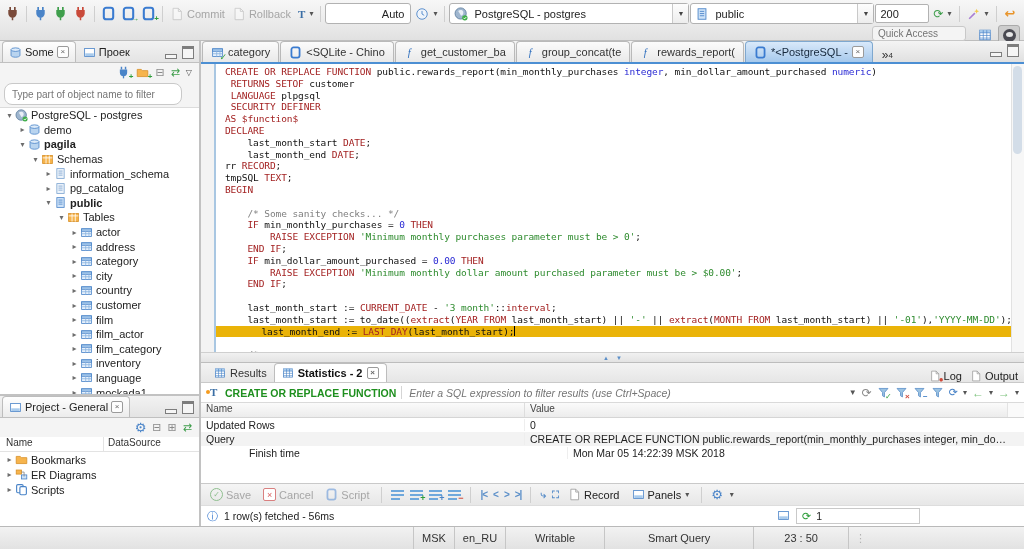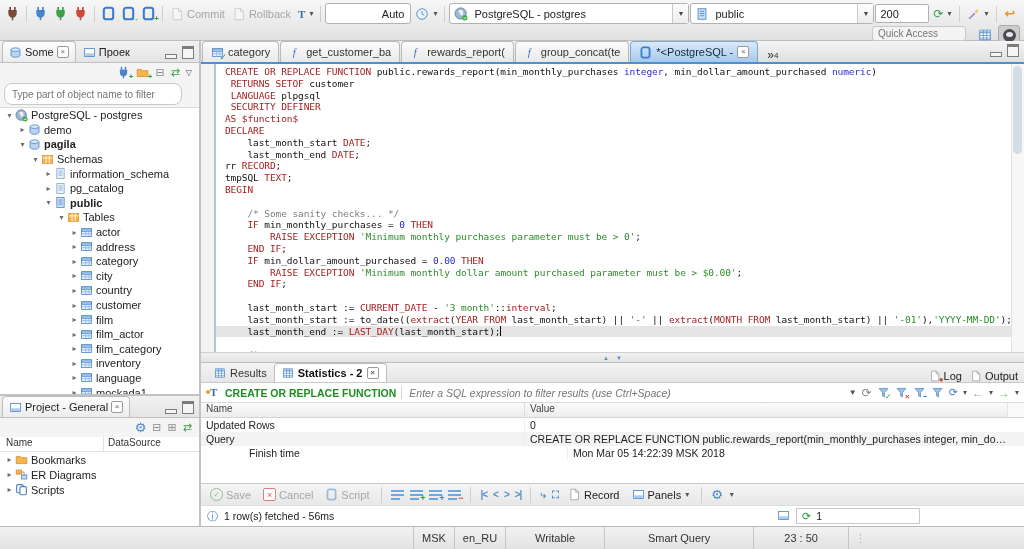--- a/index.html
+++ b/index.html
@@ -64,21 +64,21 @@
   .etab.active{background:linear-gradient(#d9e9fa,#a6c9ec);border-color:#7fa8cf;color:#16283c}
   .etab svg{width:13px;height:13px;flex:none}
   .icwrap{position:relative;display:inline-flex;flex:none}
   .checkbadge{position:absolute;right:-3px;bottom:-3px;color:#2f9e3c;font-size:9px;font-weight:bold;line-height:1}
   .ovf{display:flex;align-items:center;color:#333;font-size:12px;margin-left:8px}
   .ovf sub{font-size:8px}
   .editor{flex:1;min-height:0;display:flex;border-top:2px solid #4c8fd3;background:#fff;position:relative}
   .ruler{width:13px;flex:none;background:#f3f3f3;border-right:2px solid #a9c7e2}
   .code{flex:1;min-width:0;overflow:hidden;padding:2px 0 0 9px;font-family:"DejaVu Sans Mono",monospace;font-size:9.5px;letter-spacing:-0.1px;line-height:11.8px;white-space:pre}
   .cline{min-height:11.8px}
-  .cline.cur{background:#e5e5e5;margin-left:-9px;padding-left:9px;margin-right:0}
+  .cline.cur{background:#eab308;margin-left:-9px;padding-left:23px;margin-right:0}
   .cursor{display:inline-block;width:1px;height:10px;background:#000;vertical-align:-1px}
   .sql-k{color:#a32222}.sql-t{color:#111}.sql-s{color:#2e8b2e}.sql-n{color:#2a2ad4}.sql-c{color:#808080}.sql-d{color:#2a2ad4}
   .oscroll{width:12px;flex:none;background:#f7f7f7;border-left:1px solid #e2e2e2;position:relative}
   .othumb{position:absolute;left:1px;top:2px;width:9px;height:88px;background:#d3dde8;border-radius:5px}
   .sash{height:9px;flex:none;background:linear-gradient(#f1f1f1,#e3e3e3);border-top:1px solid #cfcfcf;border-bottom:1px solid #bdbdbd;display:flex;align-items:center;justify-content:center;gap:7px;color:#5b8fc9;font-size:6px;line-height:1}
   
   .results{height:163px;flex:none;display:flex;flex-direction:column;min-width:0}
   .rtabs{height:19px;flex:none;display:flex;align-items:flex-end;background:linear-gradient(#f3f3f3,#e6e6e6);border-bottom:1px solid #c9c9c9;padding-left:6px}
   .rtab{display:flex;align-items:center;gap:4px;height:18px;padding:0 7px;white-space:nowrap;color:#333}
   .rtab svg{width:12px;height:12px}
@@ -583,41 +583,49 @@
             <span class="icwrap">
               <svg width="13" height="13">
                 <use href="#i-table"></use>
               </svg>
               <span class="checkbadge">✓</span>
             </span>
             <span>category</span>
           </span>
           <span class="etab">
             <span class="icwrap">
-              <svg width="13" height="13">
-                <use href="#i-func"></use>
-              </svg>
-            </span>
-            <span>get_customer_ba</span>
+              <svg width="13" height="13" style="color: rgb(58, 123, 208);">
+                <use href="#i-script"></use>
+              </svg>
+            </span>
+            <span>&lt;SQLite - Chino</span>
           </span>
           <span class="etab">
             <span class="icwrap">
               <svg width="13" height="13">
                 <use href="#i-func"></use>
               </svg>
             </span>
-            <span>rewards_report(</span>
+            <span>get_customer_ba</span>
           </span>
           <span class="etab">
             <span class="icwrap">
               <svg width="13" height="13">
                 <use href="#i-func"></use>
               </svg>
             </span>
             <span>group_concat(te</span>
+          </span>
+          <span class="etab">
+            <span class="icwrap">
+              <svg width="13" height="13">
+                <use href="#i-func"></use>
+              </svg>
+            </span>
+            <span>rewards_report(</span>
           </span>
           <span class="etab active">
             <span class="icwrap">
               <svg width="13" height="13" style="color: rgb(58, 123, 208);">
                 <use href="#i-script"></use>
               </svg>
             </span>
             <span>*&lt;PostgreSQL - </span>
             <span class="closebox">×</span>
           </span>

